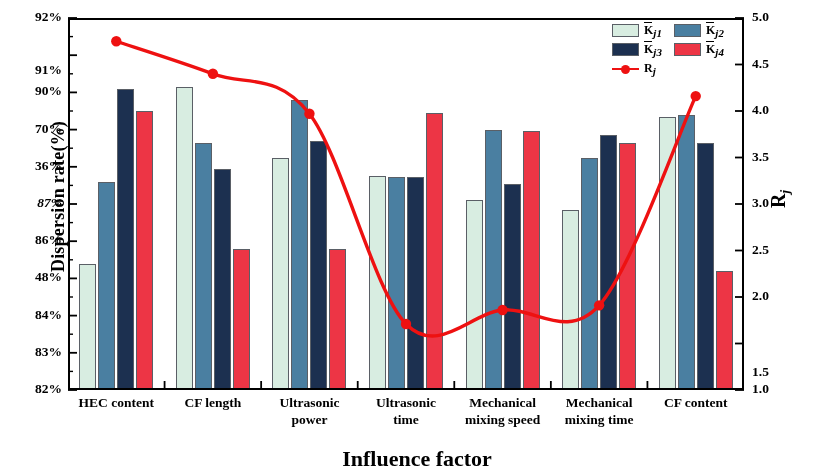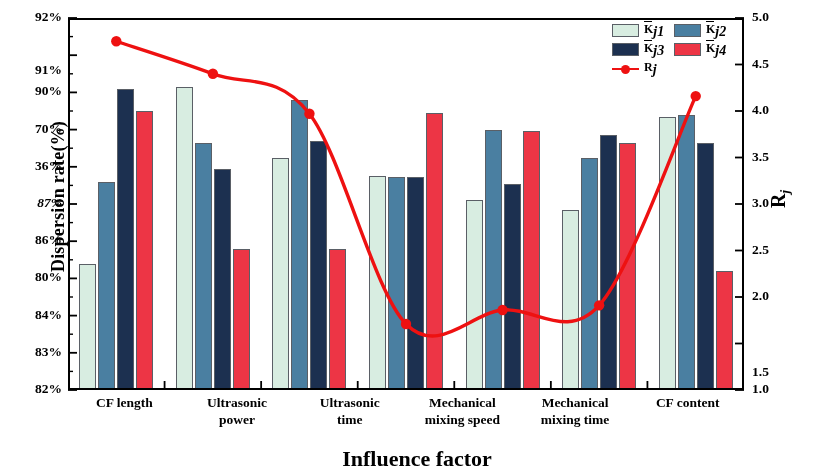--- a/index.html
+++ b/index.html
@@ -54,21 +54,21 @@
   
   #legend{position:absolute;left:612px;top:22px;width:124px;font-size:11px;}
   #legend .row{display:flex;align-items:center;height:17px;margin-bottom:2px;}
   #legend .cell{display:flex;align-items:center;width:62px;}
   .swatch{width:27px;height:13px;border:1px solid #5a5f66;box-sizing:border-box;margin-right:5px;}
   .swatch.k1{background:#d8ede1;}
   .swatch.k2{background:#4a7fa1;}
   .swatch.k3{background:#1c3050;}
   .swatch.k4{background:#ed3545;}
   .lgtxt{font-size:12px;font-weight:bold;white-space:nowrap;}
-  .lgtxt .sub{font-size:14px;vertical-align:-3px;font-style:italic;text-align:right;}
+  .lgtxt .sub{font-size:11px;vertical-align:-3px;font-style:italic;text-align:right;}
   .ov{position:relative;display:inline-block;}
   .ov::before{content:"";position:absolute;left:0;right:1px;top:-1px;height:1.3px;background:#000;}
   .lineswatch{width:27px;height:13px;margin-right:5px;position:relative;}
   .lineswatch::before{content:"";position:absolute;left:0;right:0;top:5.5px;height:2.6px;background:#ee1111;}
   .lineswatch::after{content:"";position:absolute;left:9px;top:2.5px;width:9px;height:9px;border-radius:50%;background:#ee1111;}
 </style>
 </head>
 <body>
 
 <div id="stage">
@@ -76,21 +76,21 @@
   <div id="ylabel-left">Dispersion rate(%)</div>
 
   <div id="ylabel-right"><span>R</span><span class="sub">j</span></div>
 
   <div id="xlabel">Influence factor</div>
 
   <div id="yticks-left">
       <div class="ticklab left" style="top: 363px; width: 48px;">82%</div>
       <div class="ticklab left" style="top: 325.8px; width: 48px;">83%</div>
       <div class="ticklab left" style="top: 288.6px; width: 48px;">84%</div>
-      <div class="ticklab left" style="top: 251.4px; width: 48px;">80%</div>
+      <div class="ticklab left" style="top: 251.4px; width: 48px;">48%</div>
       <div class="ticklab left" style="top: 214.2px; width: 48px;">86%</div>
       <div class="ticklab left" style="top: 177px; width: 48px; font-style: italic;">87%</div>
       <div class="ticklab left" style="top: 139.8px; width: 48px;">36%</div>
       <div class="ticklab left" style="top: 102.6px; width: 48px;">70%</div>
       <div class="ticklab left" style="top: 65.4px; width: 48px;">90%</div>
       <div class="ticklab left" style="top: 28.2px; width: 48px; margin-top: 16px;">91%</div>
       <div class="ticklab left" style="top: -9px; width: 48px; font-family: Liberation Serif, serif;">92%</div>
     </div>
   <div id="yticks-right">
       <div class="ticklab right" style="top: 363px; width: 52px;">1.0</div>
@@ -195,20 +195,23 @@
         <line x1="193.14285714285714" y1="372" x2="193.14285714285714" y2="363" stroke="#000" stroke-width="1.8"></line>
         <line x1="289.7142857142857" y1="372" x2="289.7142857142857" y2="363" stroke="#000" stroke-width="1.8"></line>
         <line x1="386.2857142857143" y1="372" x2="386.2857142857143" y2="363" stroke="#000" stroke-width="1.8"></line>
         <line x1="482.85714285714283" y1="372" x2="482.85714285714283" y2="363" stroke="#000" stroke-width="1.8"></line>
         <line x1="579.4285714285714" y1="372" x2="579.4285714285714" y2="363" stroke="#000" stroke-width="1.8"></line>
       </svg>
   </div>
 
   <div id="xcats">
       <div class="cat">
+        <div>HEC content</div>
+      </div>
+      <div class="cat">
         <div>CF length</div>
       </div>
       <div class="cat">
         <div>Ultrasonic</div>
         <div>power</div>
       </div>
       <div class="cat">
         <div>Ultrasonic</div>
         <div>time</div>
       </div>

